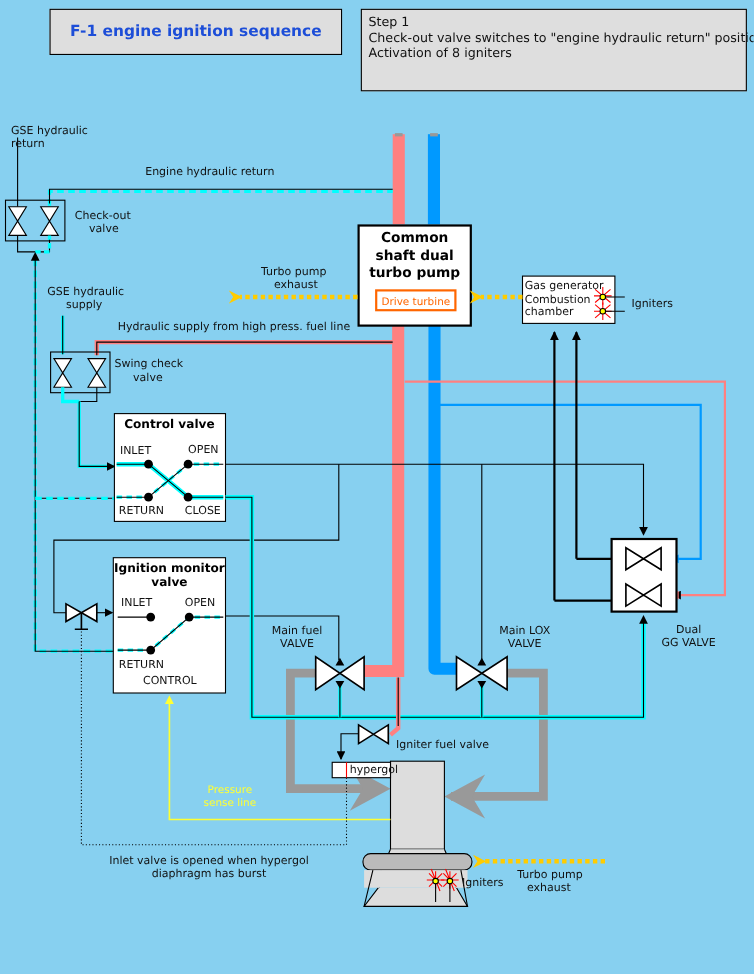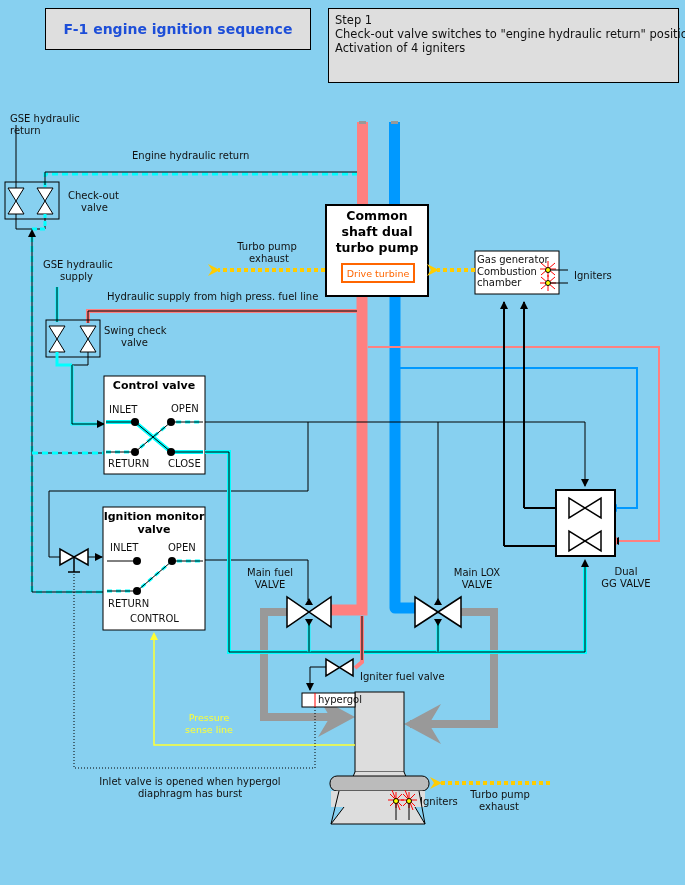--- a/index.html
+++ b/index.html
@@ -12,21 +12,21 @@
   .step-box{position:absolute;left:328px;top:8px;width:351px;height:75px;background:#dedede;border:1px solid #000;font-size:11.5px;line-height:14px;color:#111;padding:4px 6px;box-sizing:border-box;}
   .step-box div{white-space:nowrap;}
 </style>
 </head>
 <body>
 
 <div class="title-box">F-1 engine ignition  sequence</div>
 <div class="step-box">
   <div>Step 1</div>
   <div>Check-out valve switches to "engine hydraulic return" position</div>
-  <div>Activation of 4 igniters</div>
+  <div>Activation of 8 igniters</div>
 </div>
 
 <svg width="685" height="885" viewBox="0 0 685 885">
   <defs>
     <marker id="arrB" markerWidth="8" markerHeight="8" refX="7" refY="4" orient="auto" markerUnits="userSpaceOnUse">
         <path d="M0,0 L8,4 L0,8 z" fill="#000"></path>
       </marker>
     <marker id="arrY" markerWidth="12" markerHeight="12" refX="2" refY="6" orient="auto" markerUnits="userSpaceOnUse">
         <path d="M12,0 L0,6 L12,12 L8,6 z" fill="#ffcc00"></path>
       </marker>

